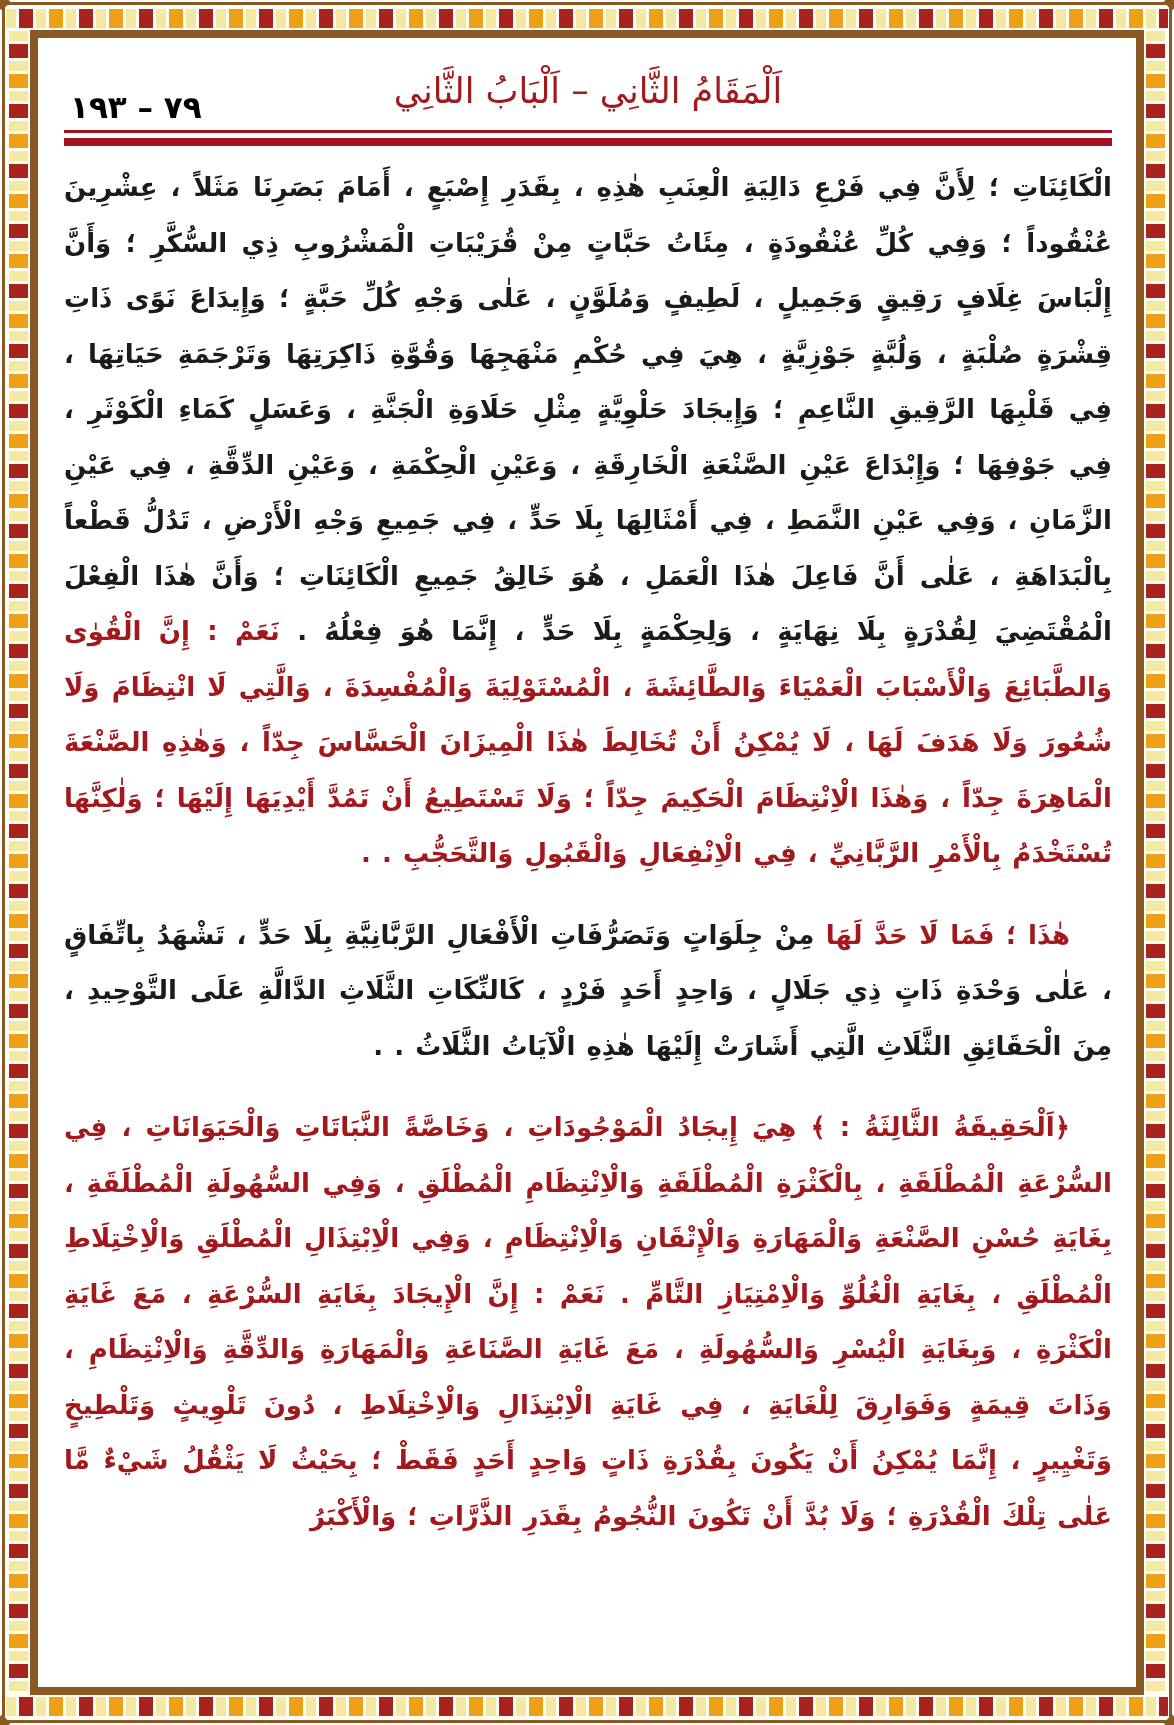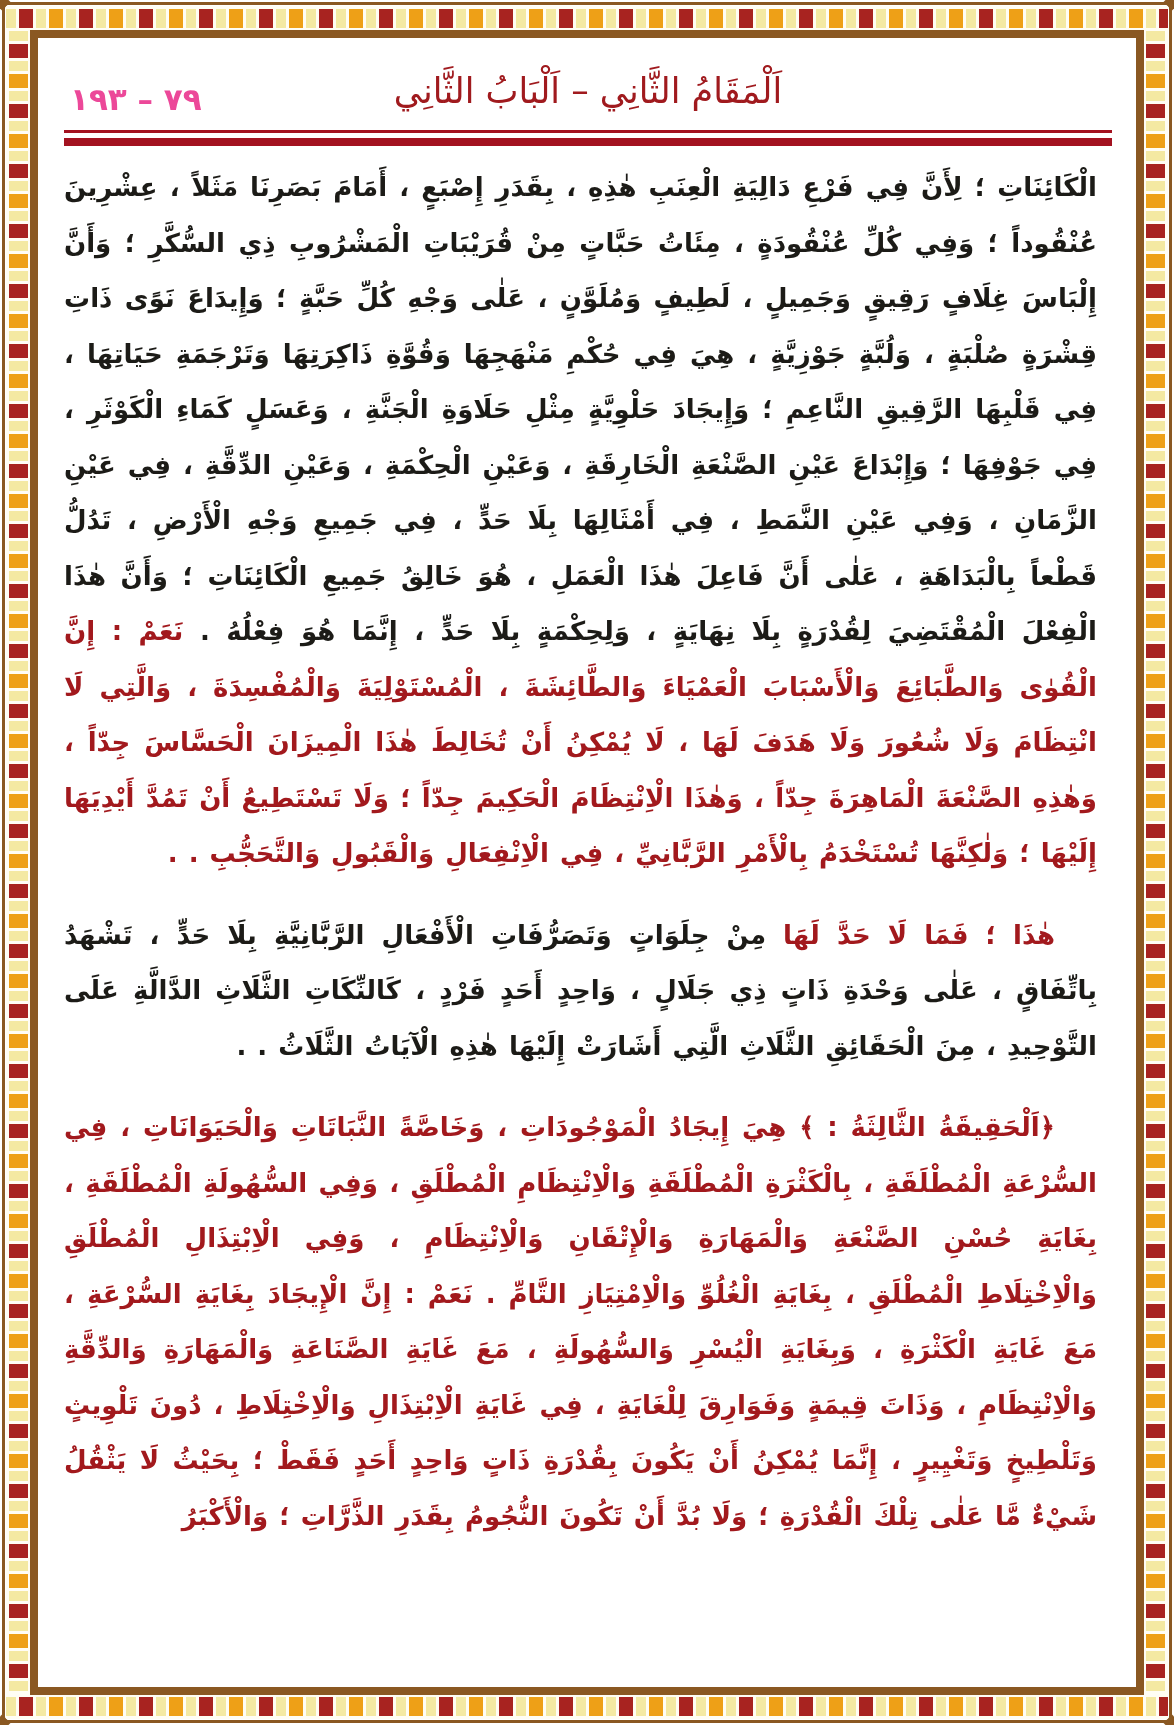--- a/index.html
+++ b/index.html
@@ -68,35 +68,35 @@
   .page-title {
     margin: 0;
     text-align: center;
     font-size: 35px;
     font-weight: normal;
     color: #a01a1e;
     line-height: 66px;
   }
   .page-number {
     position: absolute;
-    left: 6px; top: 4px;
+    left: 6px; top: 12px;
     direction: rtl;
     font-size: 31px;
     font-weight: bold;
-    color: #ec4899;
+    color: #000000;
     line-height: 74px;
   }
   .rule { margin-top: 6px; }
   .rule-thin  { height: 3px; background: #a31220; }
   .rule-gap   { height: 5px; }
   .rule-thick { height: 8px; background: #a31220; }
 
   .body-text { margin-top: 14px; }
   p.para {
-    margin: 0 15px 26px 0;
+    margin: 0 0 26px 0;
     direction: rtl;
     text-align: justify;
     font-size: 26px;
     font-weight: bold;
     line-height: 55.5px;
     color: #1c1b17;
     word-spacing: 2px;
   }
   p.para.indent { text-indent: 42px; }
   .run-black { color: #1c1b17; }

